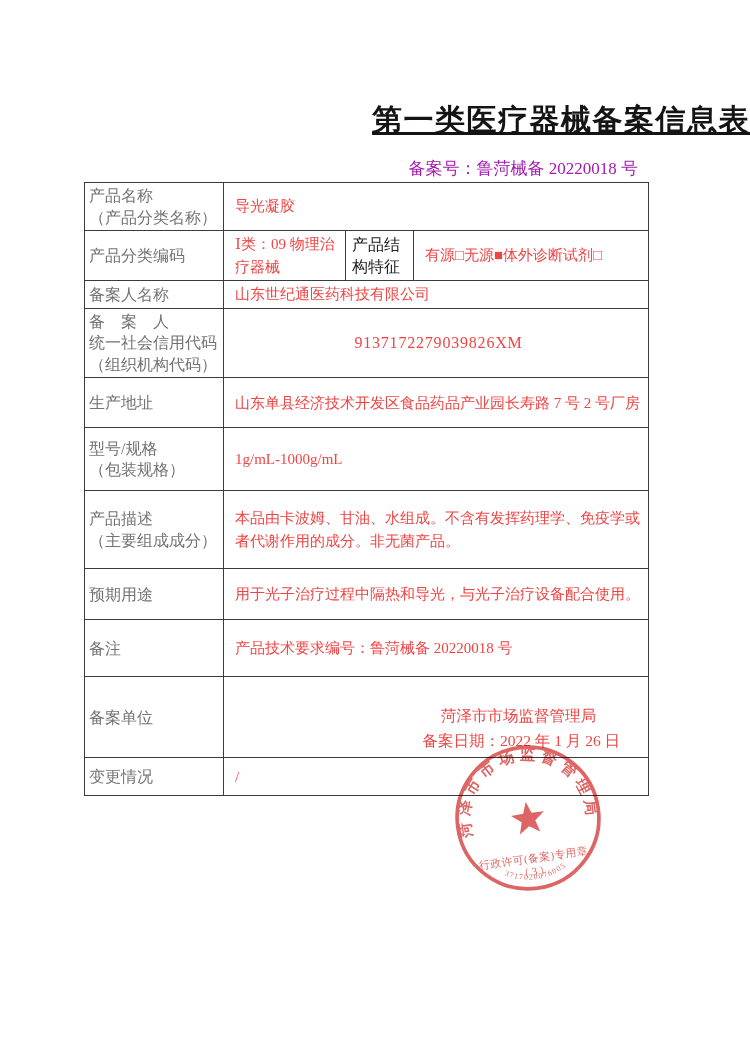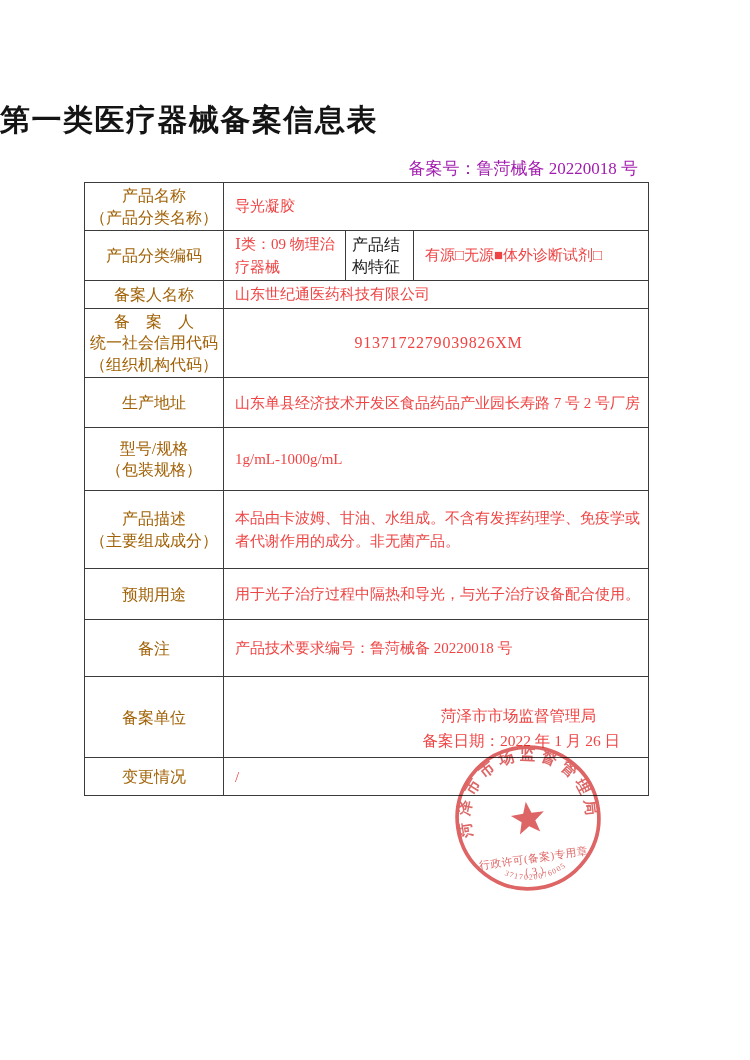--- a/index.html
+++ b/index.html
@@ -7,40 +7,40 @@
     position:relative;
     width:750px;height:1060px;
     margin:0 auto;
     background:#ffffff;
     font-family:"Liberation Serif","DejaVu Serif",serif;
     color:#1c1c1c;
     overflow:hidden;
   }
   .doc-title{
     position:absolute;top:100px;left:0;width:100%;
-    margin:0;text-align:left;
-    font-size:30px;font-weight:700;letter-spacing:1.5px;color:#141414;
+    margin:0;text-align:right;
+    font-size:30px;font-weight:700;letter-spacing:1.5px;color:#141414;text-decoration:underline;
   }
   .filing-no{
     position:absolute;top:157px;left:84px;width:554px;
     text-align:right;font-size:17px;color:#a21caf;
   }
   table.form{
     position:absolute;left:84px;top:182px;width:565px;
     border-collapse:collapse;table-layout:fixed;
   }
   table.form td{
     border:1px solid #3b3b3b;
     overflow:hidden;
   }
   td.lbl{
-    text-align:center;vertical-align:middle;
+    vertical-align:middle;
     white-space:pre-line;
     font-size:16px;line-height:1.35;
-    padding:2px 4px;color:#a16207;
+    padding:2px 4px;color:#737373;
   }
   td.sublbl{
     text-align:left;vertical-align:middle;
     font-size:16px;line-height:1.35;
     padding:2px 6px;color:#202020;
   }
   td.val{
     text-align:left;vertical-align:middle;
     font-size:15px;line-height:1.5;
     padding:2px 6px 2px 11px;color:#ef4444;

